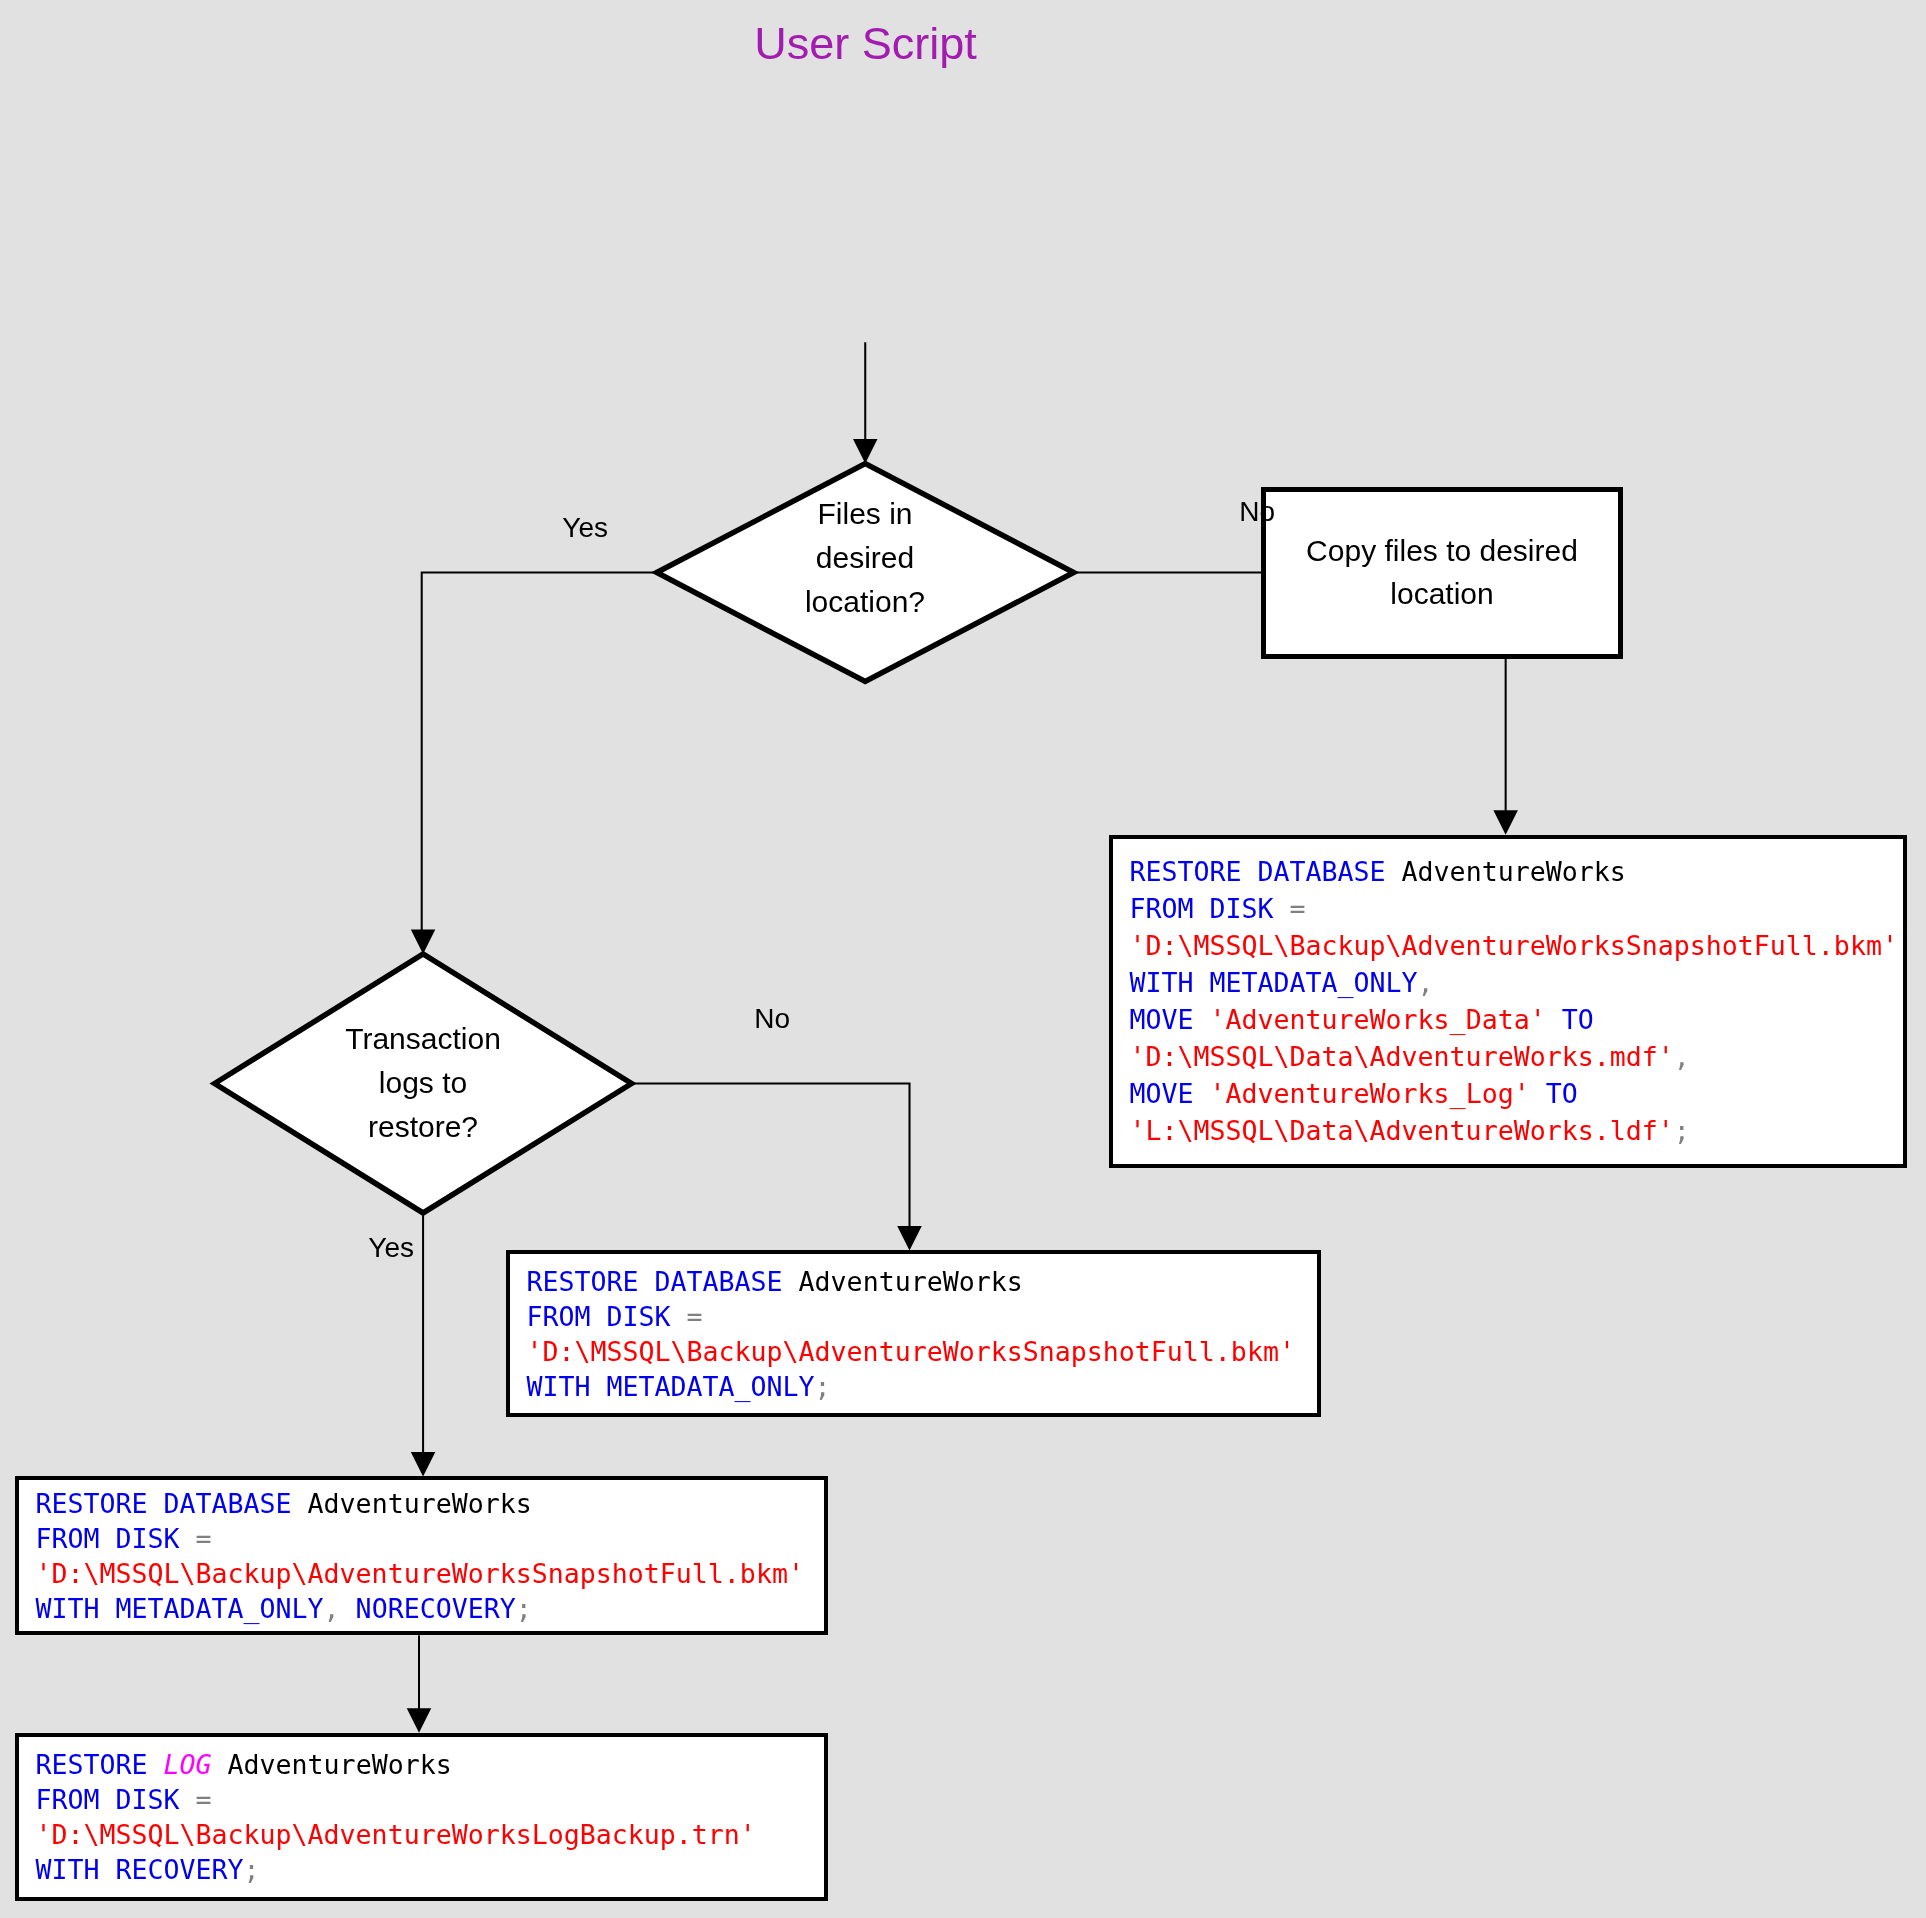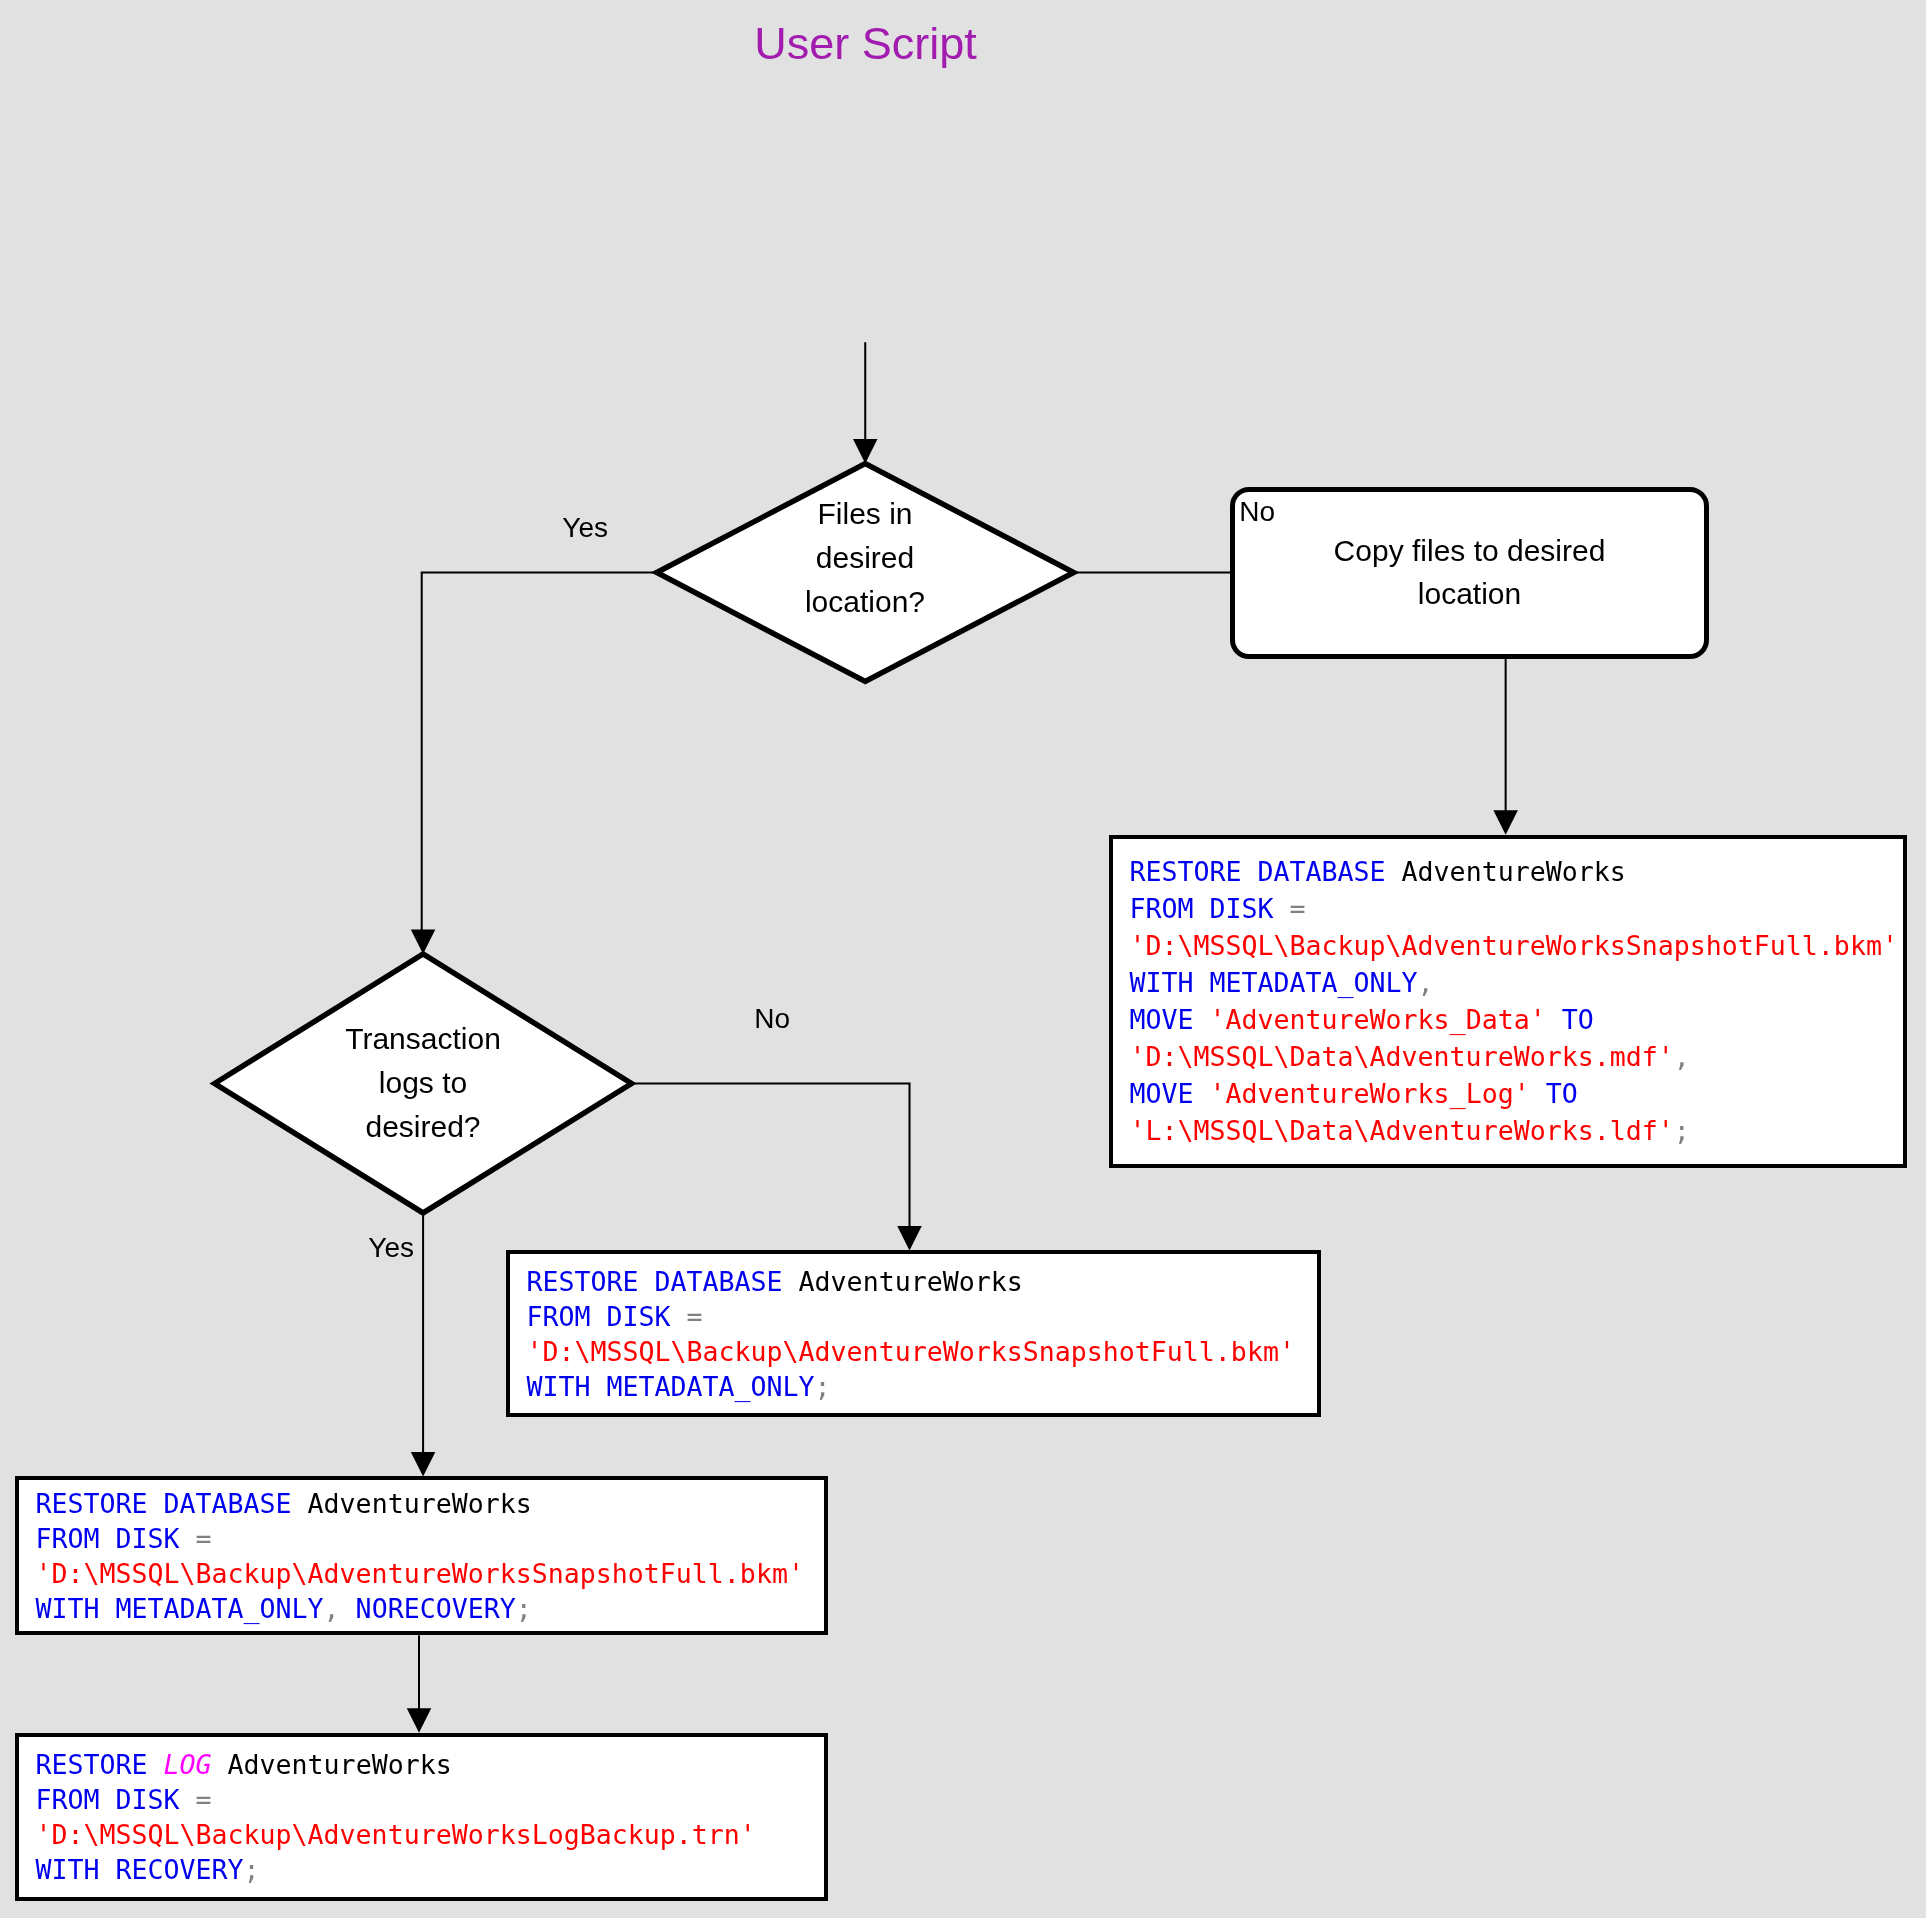--- a/index.html
+++ b/index.html
@@ -94,30 +94,30 @@
     </g>
     <g fill="#fff" stroke="#000" stroke-width="8" stroke-linejoin="miter">
       <polygon points="964,840 1270,680 1576,840 1270,1000"></polygon>
       <polygon points="315,1590 621,1400 927,1590 621,1780"></polygon>
     </g>
   </svg>
 
   <div class="title" style="left:593px;top:17.7px;width:545px;">User Script</div>
 
 
-  <div class="process-box" style="left:1230px;top:487px;width:479px;height:172px;border-radius:19px;">Copy files to desired
+  <div class="process-box" style="left:1261px;top:487px;width:362px;height:172px;">Copy files to desired
 location</div>
 
   <div class="diamond-label" style="left:756px;top:456px;width:218px;height:204px;">Files in
 desired
 location?</div>
 
   <div class="diamond-label" style="left:314px;top:959px;width:218px;height:248px;">Transaction
 logs to
-desired?</div>
+restore?</div>
 
   <div class="edge-label" style="left:499px;top:512px;">Yes</div>
   <div class="edge-label" style="left:1166px;top:496px;">No</div>
   <div class="edge-label" style="left:681px;top:1003px;">No</div>
   <div class="edge-label" style="left:305px;top:1232px;">Yes</div>
 
   <div class="code-box tall" style="left:1109px;top:835px;width:798px;height:333px;padding:13.6px 5.5px 0 16.4px;"><div class="code-line"><span class="seg-kw">RESTORE DATABASE</span><span class="seg-tx"> AdventureWorks</span></div><div class="code-line"><span class="seg-kw">FROM DISK</span><span class="seg-tx"> </span><span class="seg-op">=</span></div><div class="code-line"><span class="seg-str">'D:\MSSQL\Backup\AdventureWorksSnapshotFull.bkm'</span></div><div class="code-line"><span class="seg-kw">WITH METADATA_ONLY</span><span class="seg-op">,</span></div><div class="code-line"><span class="seg-kw">MOVE</span><span class="seg-tx"> </span><span class="seg-str">'AdventureWorks_Data'</span><span class="seg-kw"> TO</span></div><div class="code-line"><span class="seg-str">'D:\MSSQL\Data\AdventureWorks.mdf'</span><span class="seg-op">,</span></div><div class="code-line"><span class="seg-kw">MOVE</span><span class="seg-tx"> </span><span class="seg-str">'AdventureWorks_Log'</span><span class="seg-kw"> TO</span></div><div class="code-line"><span class="seg-str">'L:\MSSQL\Data\AdventureWorks.ldf'</span><span class="seg-op">;</span></div></div>
 
   <div class="code-box" style="left:506px;top:1250px;width:815px;height:167px;padding:9.5px 5.5px 0 16.4px;"><div class="code-line"><span class="seg-kw">RESTORE DATABASE</span><span class="seg-tx"> AdventureWorks</span></div><div class="code-line"><span class="seg-kw">FROM DISK</span><span class="seg-tx"> </span><span class="seg-op">=</span></div><div class="code-line"><span class="seg-str">'D:\MSSQL\Backup\AdventureWorksSnapshotFull.bkm'</span></div><div class="code-line"><span class="seg-kw">WITH METADATA_ONLY</span><span class="seg-op">;</span></div></div>
 

